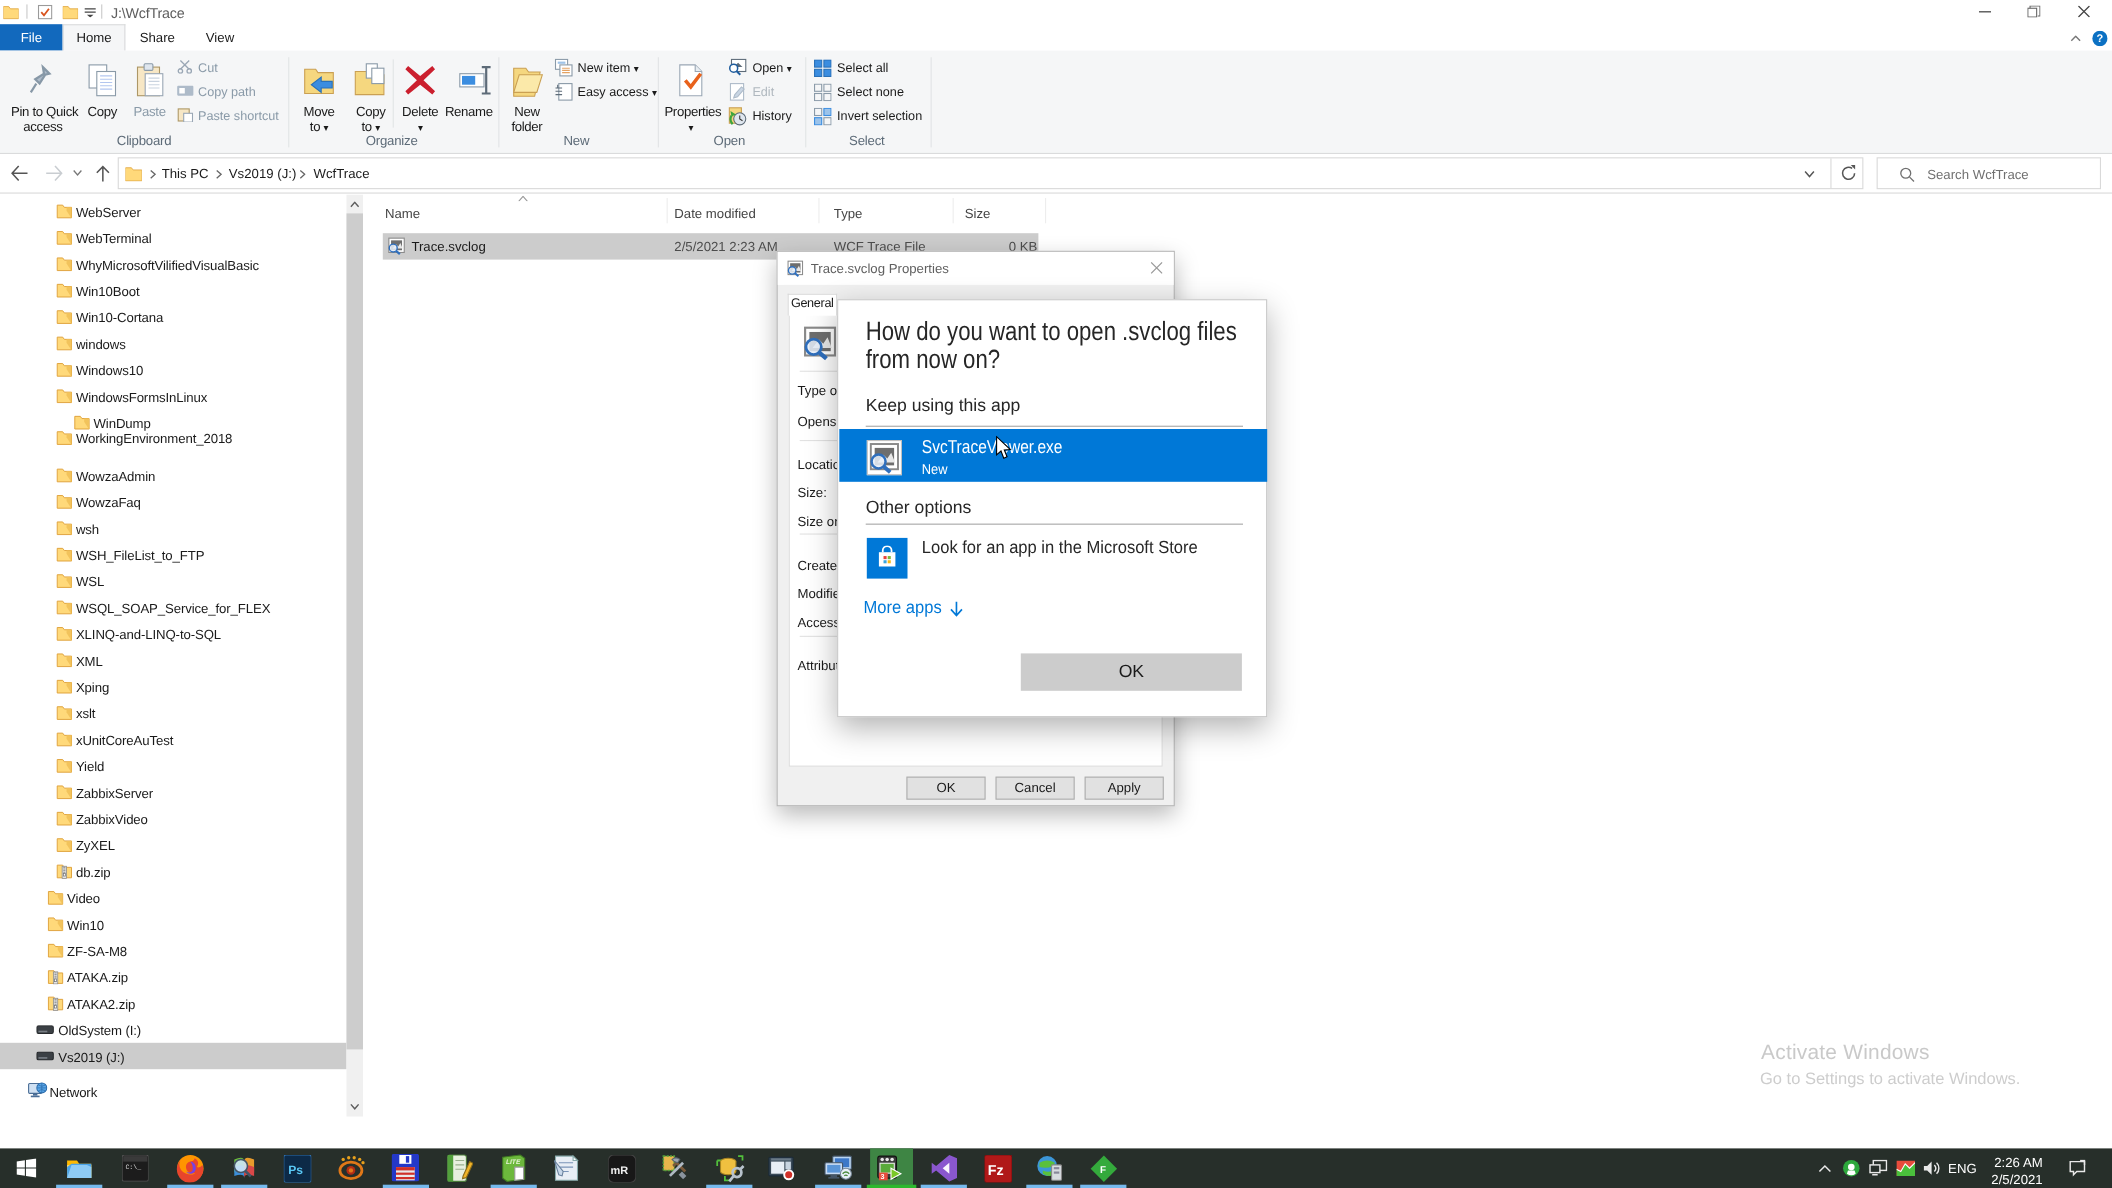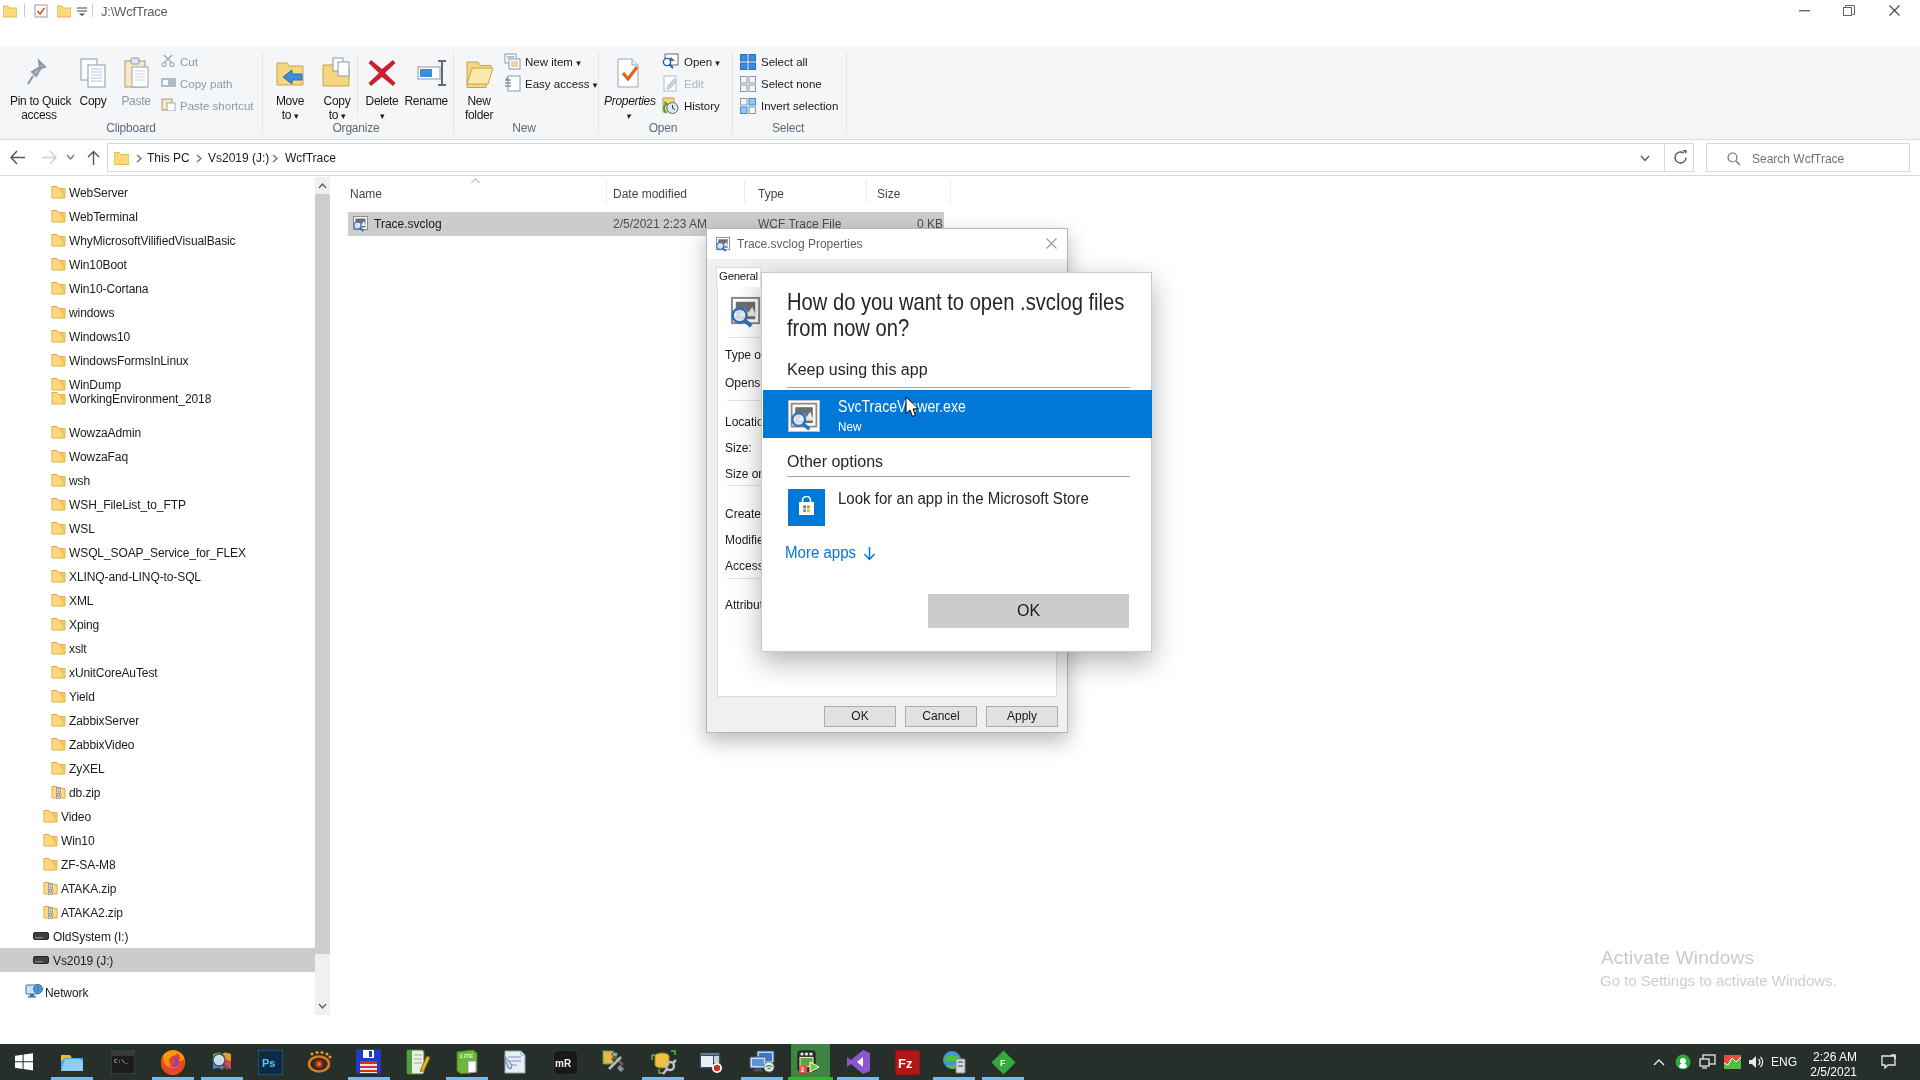--- a/index.html
+++ b/index.html
@@ -89,20 +89,33 @@
       </svg>
     <svg class="abs" style="left:1843px;top:5px" width="12" height="11" viewBox="0 0 12 11">
         <rect x="0.5" y="2.5" width="8" height="8" fill="none" stroke="#666"></rect>
         <path d="M2.5 2.5 v-2 h9 v9 h-2" fill="none" stroke="#666"></path>
       </svg>
     <svg class="abs" style="left:1889px;top:5px" width="11" height="11" viewBox="0 0 11 11">
         <path d="M0.5 0.5 L10.5 10.5 M10.5 0.5 L0.5 10.5" stroke="#444" stroke-width="1.1"></path>
       </svg>
   </div>
 
+  <div id="tabrow">
+    <div id="filetab">File</div>
+    <div id="hometab" class="tab" style="line-height:22px">Home</div>
+    <div class="tab" style="left:114px;width:58px;">Share</div>
+    <div class="tab" style="left:172px;width:56px;">View</div>
+    <svg class="abs" style="left:1882px;top:10px" width="10" height="6" viewBox="0 0 10 6">
+        <path d="M1 5 L5 1 L9 5" stroke="#777" stroke-width="1.3" fill="none"></path>
+      </svg>
+    <svg class="abs" style="left:1902px;top:6px" width="14" height="14" viewBox="0 0 14 14">
+        <circle cx="7" cy="7" r="7" fill="#0c71c3"></circle>
+        <text x="7" y="10.5" font-size="10" font-weight="bold" fill="#fff" text-anchor="middle" font-family="Liberation Sans">?</text>
+      </svg>
+  </div>
 
   <div id="ribbon">
 
     <div class="rbig" style="left:10px;top:11px;width:58px;">
       <svg width="32" height="32" viewBox="0 0 32 32">
           <g stroke="#8798a7" stroke-width="2" fill="#aebbc9">
             <path d="M16 4 l6 6 -4 1 -5 8 -4 -4 8 -5z"></path>
             <path d="M10 19 L5 27" fill="none"></path>
           </g>
         </svg>
@@ -202,21 +215,21 @@
       </svg>
     <div class="rsm" style="left:525px;top:10px;">New item <span style="font-size:9px">▾</span></div>
     <svg class="abs" style="left:504px;top:29px" width="17" height="17" viewBox="0 0 17 17">
         <rect x="4" y="1" width="12" height="15" fill="#fff" stroke="#8a9aa8"></rect>
         <path d="M1 5 h6 M3 5 v-3 M1 8 h6 M1 11 h6" stroke="#5d6b78"></path>
       </svg>
     <div class="rsm" style="left:525px;top:32px;">Easy access <span style="font-size:9px">▾</span></div>
     <div class="rgl" style="left:524px;">New</div>
     <div class="rsep" style="left:598px;"></div>
 
-    <div class="rbig" style="left:604px;top:11px;width:48px;font-style:italic;">
+    <div class="rbig" style="left:604px;top:11px;width:48px;">
       <svg width="32" height="32" viewBox="0 0 32 32">
           <path d="M6 2 h14 l6 6 v22 H6z" fill="#fff" stroke="#9aa7b5"></path>
           <path d="M20 2 v6 h6" fill="#e8edf2" stroke="#9aa7b5"></path>
           <path d="M11 16 l5 6 9 -12" stroke="#e8621c" stroke-width="3.2" fill="none"></path>
         </svg>
       <div style="margin-top:2px">Properties<br><span style="font-size:9px">▾</span></div>
     </div>
     <svg class="abs" style="left:662px;top:7px" width="17" height="17" viewBox="0 0 17 17">
         <rect x="3" y="1" width="13" height="11" fill="#fff" stroke="#5d6b78"></rect>
         <path d="M9 4 l4 4 h-8z" fill="#5d6b78"></path>
@@ -371,21 +384,21 @@
           </svg>
           <div class="lbl" style="left:69px">Windows10</div>
         </div>
       <div class="srow" style="top:171px;">
           <svg class="abs" style="left:51px;top:4px" width="15" height="15" viewBox="0 0 15 15">
             <path d="M1 2.5 h5 l1.5 2 H14 v9.5 H1z" fill="#ffd97a" stroke="#e0a33e" stroke-width="0.9"></path>
             <path d="M9.5 4.5 H14 v10 l-4.5 -7z" fill="#f2c35c" stroke="none"></path>
           </svg>
           <div class="lbl" style="left:69px">WindowsFormsInLinux</div>
         </div>
-      <div class="srow" style="top:195px;">
+      <div class="srow" style="top:195px;margin-left:16px;">
           <svg class="abs" style="left:51px;top:4px" width="15" height="15" viewBox="0 0 15 15">
             <path d="M1 2.5 h5 l1.5 2 H14 v9.5 H1z" fill="#ffd97a" stroke="#e0a33e" stroke-width="0.9"></path>
             <path d="M9.5 4.5 H14 v10 l-4.5 -7z" fill="#f2c35c" stroke="none"></path>
           </svg>
           <div class="lbl" style="left:69px">WinDump</div>
         </div>
       <div class="srow" style="top:209px;">
           <svg class="abs" style="left:51px;top:4px" width="15" height="15" viewBox="0 0 15 15">
             <path d="M1 2.5 h5 l1.5 2 H14 v9.5 H1z" fill="#ffd97a" stroke="#e0a33e" stroke-width="0.9"></path>
             <path d="M9.5 4.5 H14 v10 l-4.5 -7z" fill="#f2c35c" stroke="none"></path>

